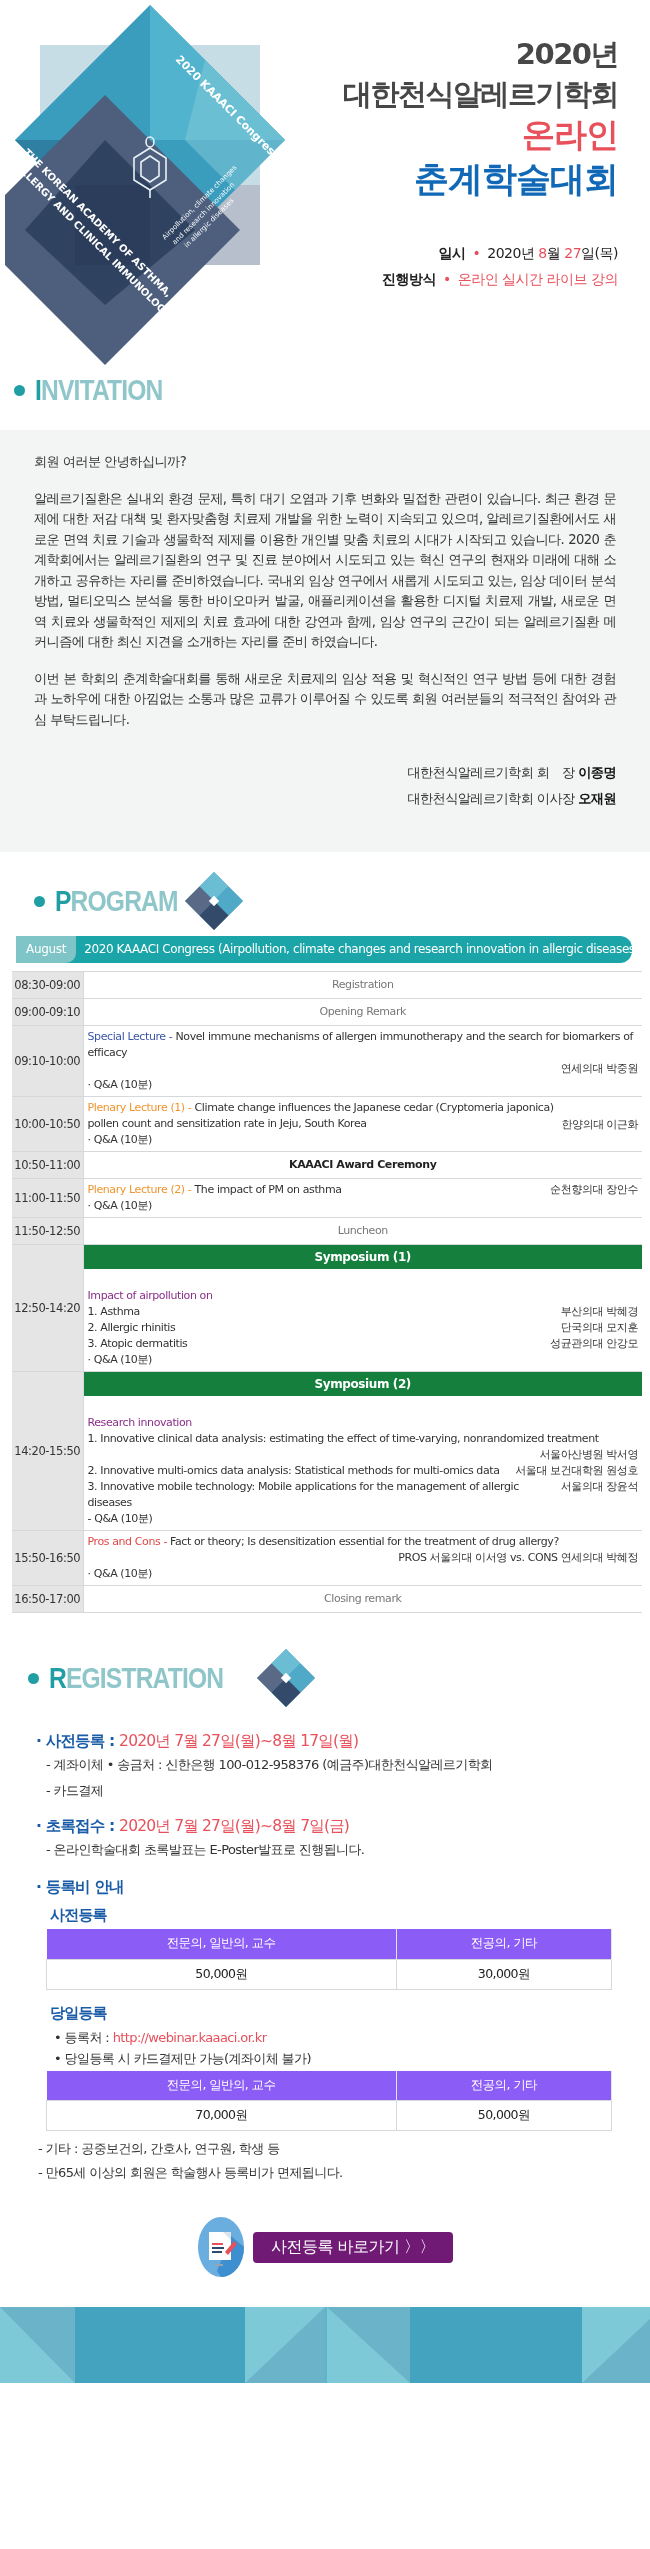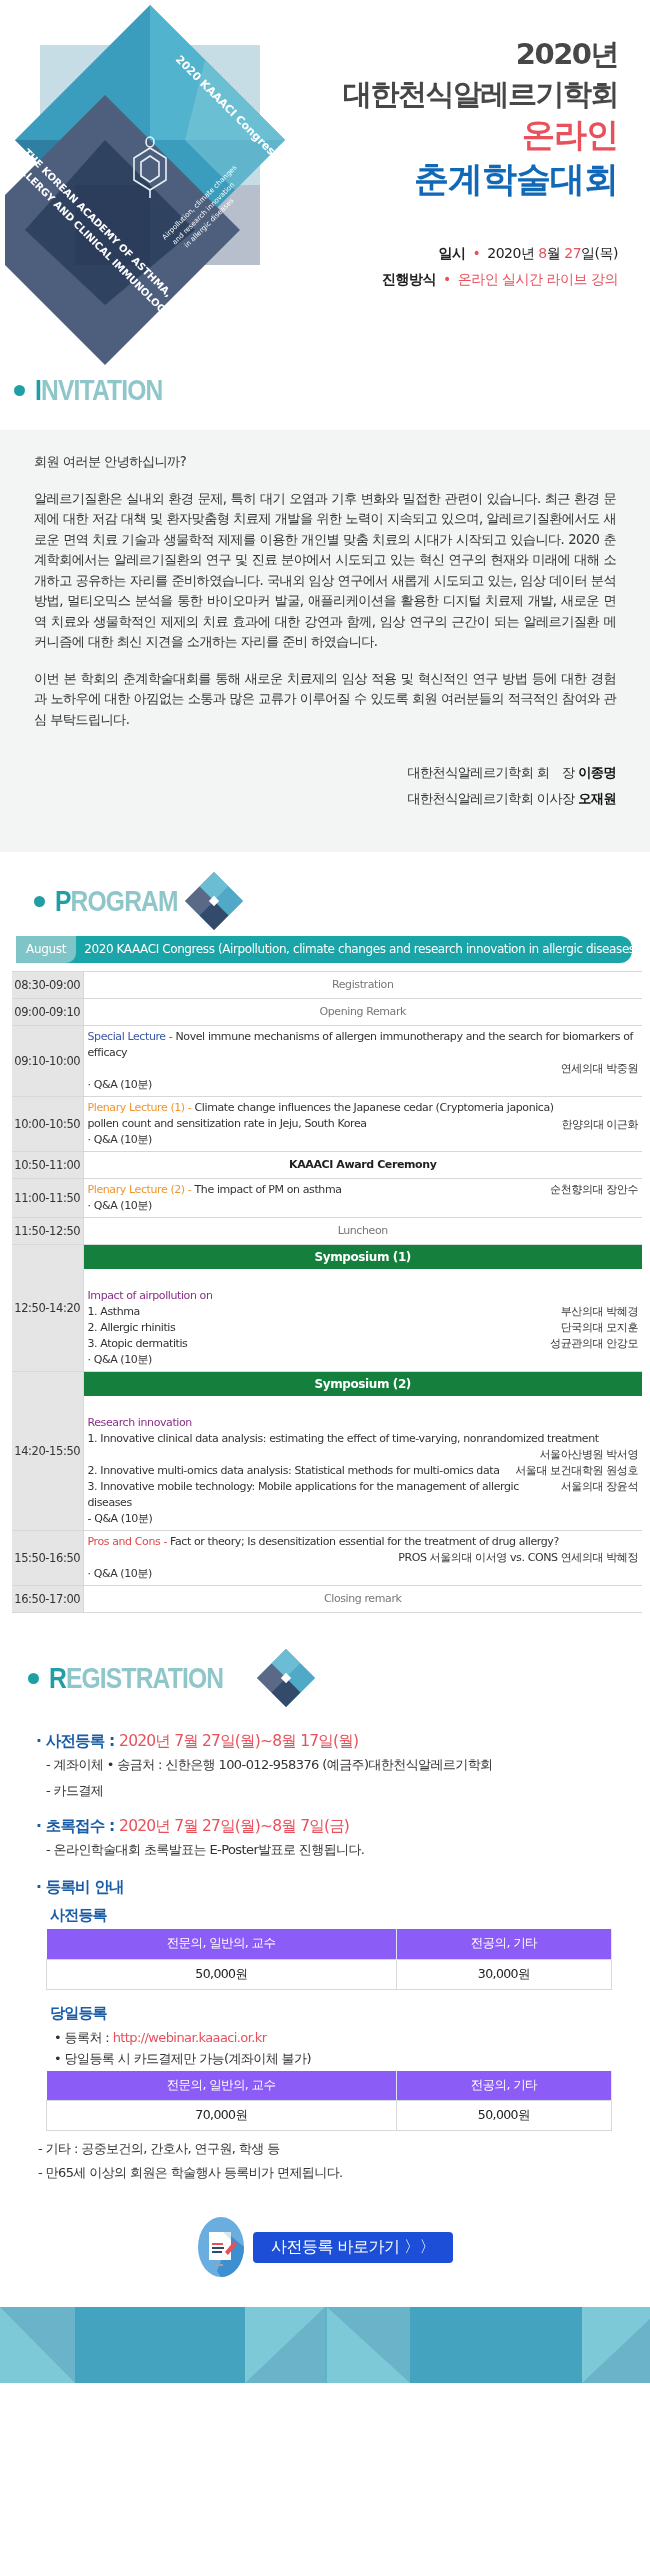--- a/index.html
+++ b/index.html
@@ -65,21 +65,21 @@
   .reg-sub-head { font-size: 15px; color: #1a5ca8; font-weight: bold; padding-left: 14px; margin: 8px 0 4px 0; letter-spacing: -0.8px; }
   table.fee { width: 566px; margin-left: 10px; border-collapse: collapse; font-size: 12.5px; }
   table.fee th { background: #8b5cf6; color: #fff; font-weight: normal; height: 30px; border-right: 1px solid #dbe6f0; }
   table.fee td { height: 30px; text-align: center; color: #222; border: 1px solid #d6d9dc; }
   .bullet-list { padding-left: 18px; line-height: 21px; margin: 4px 0 2px 0; }
   .link-red { color: #e8505b; }
   .notes { padding-left: 2px; line-height: 24px; margin-top: 6px; }
 
   .cta { display: flex; align-items: center; justify-content: center; height: 110px; padding-top: 14px; gap: 8px; }
   .cta-icon { width: 48px; height: 62px; }
-  .cta-btn { background: #1d4ed8; color: #fff; width: 200px; height: 31px; border-radius: 4px; display: flex; align-items: center; justify-content: center; font-size: 16px; letter-spacing: -0.5px; border: none; cursor: pointer; font-family: "DejaVu Sans", sans-serif; }
+  .cta-btn { background: #701a75; color: #fff; width: 200px; height: 31px; border-radius: 4px; display: flex; align-items: center; justify-content: center; font-size: 16px; letter-spacing: -0.5px; border: none; cursor: pointer; font-family: "DejaVu Sans", sans-serif; }
 
   .footer { height: 76px; margin-top: 12px; }
 </style>
 </head>
 <body>
 
 
 
 
 <section class="hero">

